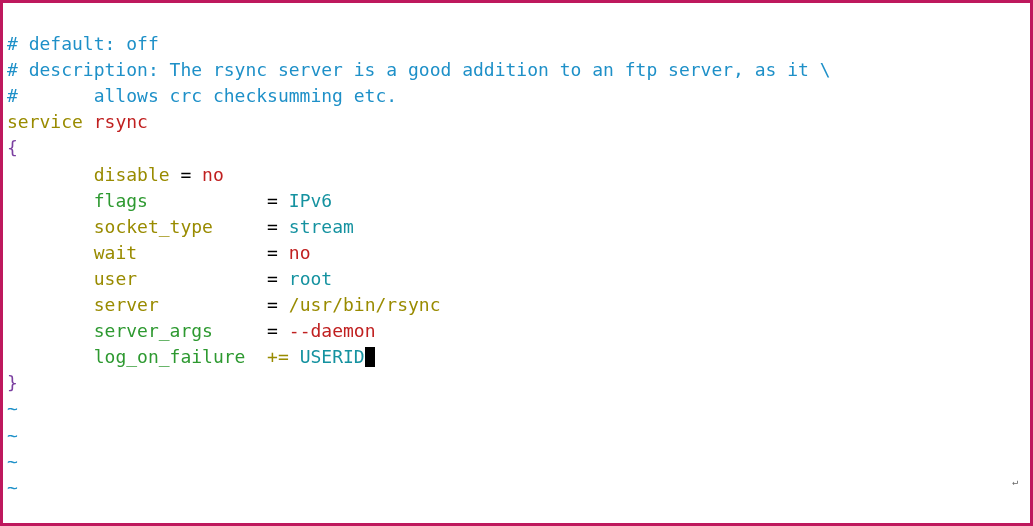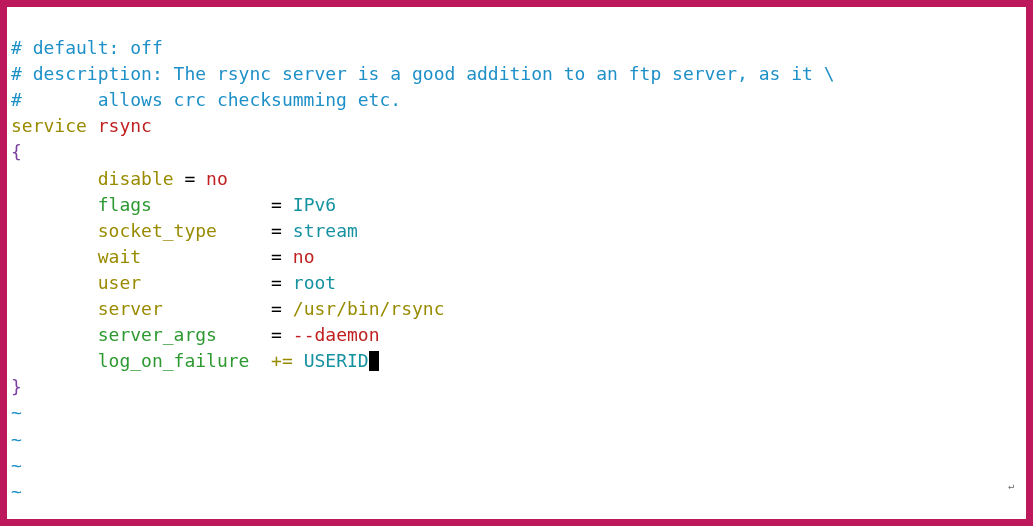--- a/index.html
+++ b/index.html
@@ -13,21 +13,21 @@
       background: #ffffff;
       color: #000000;
       width: 1033px;
       height: 526px;
       overflow: hidden;
     }
     .terminal {
       width: 100%;
       height: 100%;
       background: #ffffff;
-      border: 7px solid #be185d;
+      border: 3px solid #be185d;
       padding: 2px 4px;
       line-height: 1.45;
       white-space: pre;
     }
     .comment { color: #1e90c8; }
     .keyword { color: #998b00; }
     .service-name { color: #c02020; }
     .brace { color: #7b3fa0; }
     .param { color: #2d9930; }
     .param-olive { color: #998b00; }

